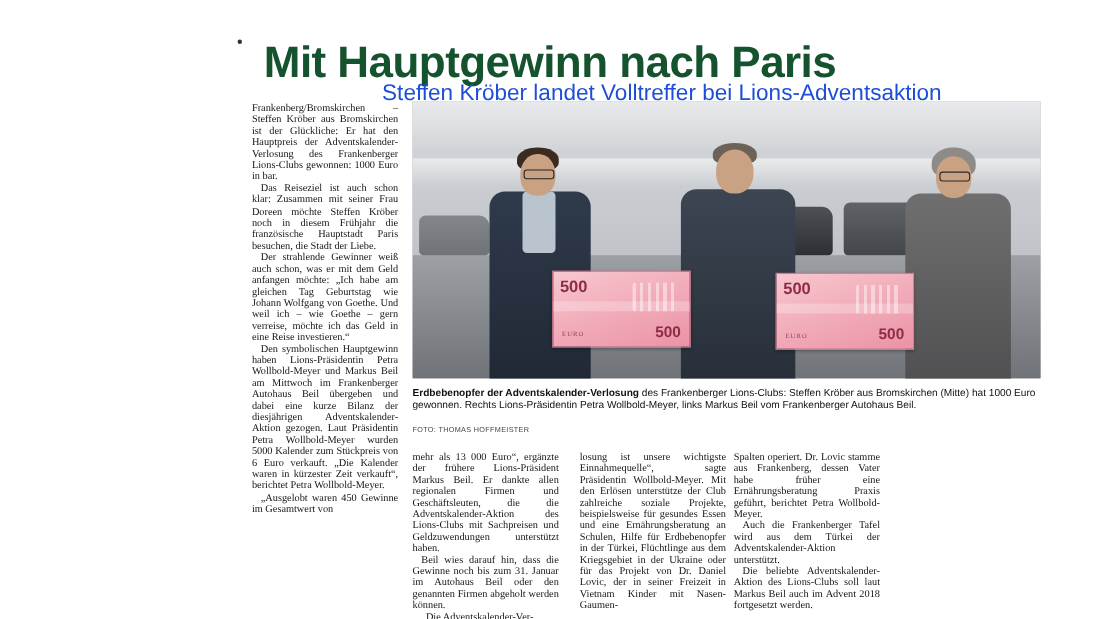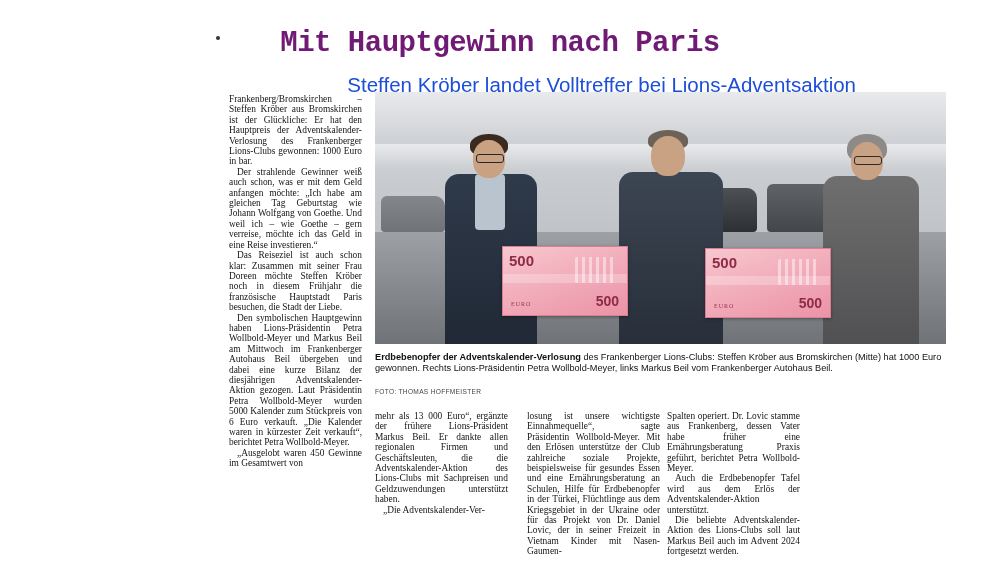--- a/index.html
+++ b/index.html
@@ -19,25 +19,25 @@
     width: 1000px;
     height: 563px;
     background: #ffffff;
   }
   .headline {
     position: absolute;
     left: 0;
     top: 8px;
     width: 1000px;
     text-align: center;
-    font-family: Liberation Mono, monospace;
+    font-family: Liberation Sans, sans-serif;
     font-weight: bold;
-    font-size: 29px;
+    font-size: 40px;
     letter-spacing: -0.5px;
-    color: #701a75;
+    color: #14532d;
   }
   .subheadline {
     position: absolute;
     left: 0;
     top: 56px;
     width: 856px;
     text-align: right;
     font-family: "Liberation Sans", sans-serif;
     font-weight: normal;
     font-size: 20.5px;
@@ -278,34 +278,35 @@
     </div>
   </div>
 
   <div class="caption">
     <b>Erdbebenopfer der Adventskalender-Verlosung</b><span> des Frankenberger Lions-Clubs: Steffen Kröber aus Bromskirchen (Mitte) hat 1000 Euro gewonnen. Rechts Lions-Präsidentin Petra Wollbold-Meyer, links Markus Beil vom Frankenberger Autohaus Beil.</span>
   </div>
   <div class="credit">FOTO: THOMAS HOFFMEISTER</div>
 
   <div class="col" id="col1">
     <p class="first">Frankenberg/Bromskirchen – Steffen Kröber aus Bromskirchen ist der Glückliche: Er hat den Hauptpreis der Adventskalender-Verlosung des Frankenberger Lions-Clubs gewonnen: 1000 Euro in bar.</p>
+    <p>Das Reiseziel ist auch schon klar: Zusammen mit seiner Frau Doreen möchte Steffen Kröber noch in diesem Frühjahr die französische Hauptstadt Paris besuchen, die Stadt der Liebe.</p>
     <p>Der strahlende Gewinner weiß auch schon, was er mit dem Geld anfangen möchte: „Ich habe am gleichen Tag Geburtstag wie Johann Wolfgang von Goethe. Und weil ich – wie Goethe – gern verreise, möchte ich das Geld in eine Reise investieren.“</p>
-    <p>Das Reiseziel ist auch schon klar: Zusammen mit seiner Frau Doreen möchte Steffen Kröber noch in diesem Frühjahr die französische Hauptstadt Paris besuchen, die Stadt der Liebe.</p>
     <p>Den symbolischen Hauptgewinn haben Lions-Präsidentin Petra Wollbold-Meyer und Markus Beil am Mittwoch im Frankenberger Autohaus Beil übergeben und dabei eine kurze Bilanz der diesjährigen Adventskalender-Aktion gezogen. Laut Präsidentin Petra Wollbold-Meyer wurden 5000 Kalender zum Stückpreis von 6 Euro verkauft. „Die Kalender waren in kürzester Zeit verkauft“, berichtet Petra Wollbold-Meyer.</p>
     <p>„Ausgelobt waren 450 Gewinne im Gesamtwert von</p>
   </div>
 
   <div class="col" id="col2">
     <p class="first">mehr als 13 000 Euro“, ergänzte der frühere Lions-Präsident Markus Beil. Er dankte allen regionalen Firmen und Geschäftsleuten, die die Adventskalender-Aktion des Lions-Clubs mit Sachpreisen und Geldzuwendungen unterstützt haben.</p>
+    <p>Beil wies darauf hin, dass die Gewinne noch bis zum 31. Januar im Autohaus Beil oder den genannten Firmen abgeholt werden können.</p>
     <p>„Die Adventskalender-Ver-</p>
   </div>
 
   <div class="col" id="col3">
     <p class="first">losung ist unsere wichtigste Einnahmequelle“, sagte Präsidentin Wollbold-Meyer. Mit den Erlösen unterstütze der Club zahlreiche soziale Projekte, beispielsweise für gesundes Essen und eine Ernährungsberatung an Schulen, Hilfe für Erdbebenopfer in der Türkei, Flüchtlinge aus dem Kriegsgebiet in der Ukraine oder für das Projekt von Dr. Daniel Lovic, der in seiner Freizeit in Vietnam Kinder mit Nasen-Gaumen-</p>
   </div>
 
   <div class="col" id="col4">
     <p class="first">Spalten operiert. Dr. Lovic stamme aus Frankenberg, dessen Vater habe früher eine Ernährungsberatung Praxis geführt, berichtet Petra Wollbold-Meyer.</p>
-    <p>Auch die Erdbebenopfer Tafel wird aus dem Erlös der Adventskalender-Aktion unterstützt.</p>
-    <p>Die beliebte Adventskalender-Aktion des Lions-Clubs soll laut Markus Beil auch im Advent 2024 fortgesetzt werden.</p>
+    <p>Auch die Frankenberger Tafel wird aus dem Türkei der Adventskalender-Aktion unterstützt.</p>
+    <p>Die beliebte Adventskalender-Aktion des Lions-Clubs soll laut Markus Beil auch im Advent 2018 fortgesetzt werden.</p>
   </div>
 
 </div>
 
 </body></html>

